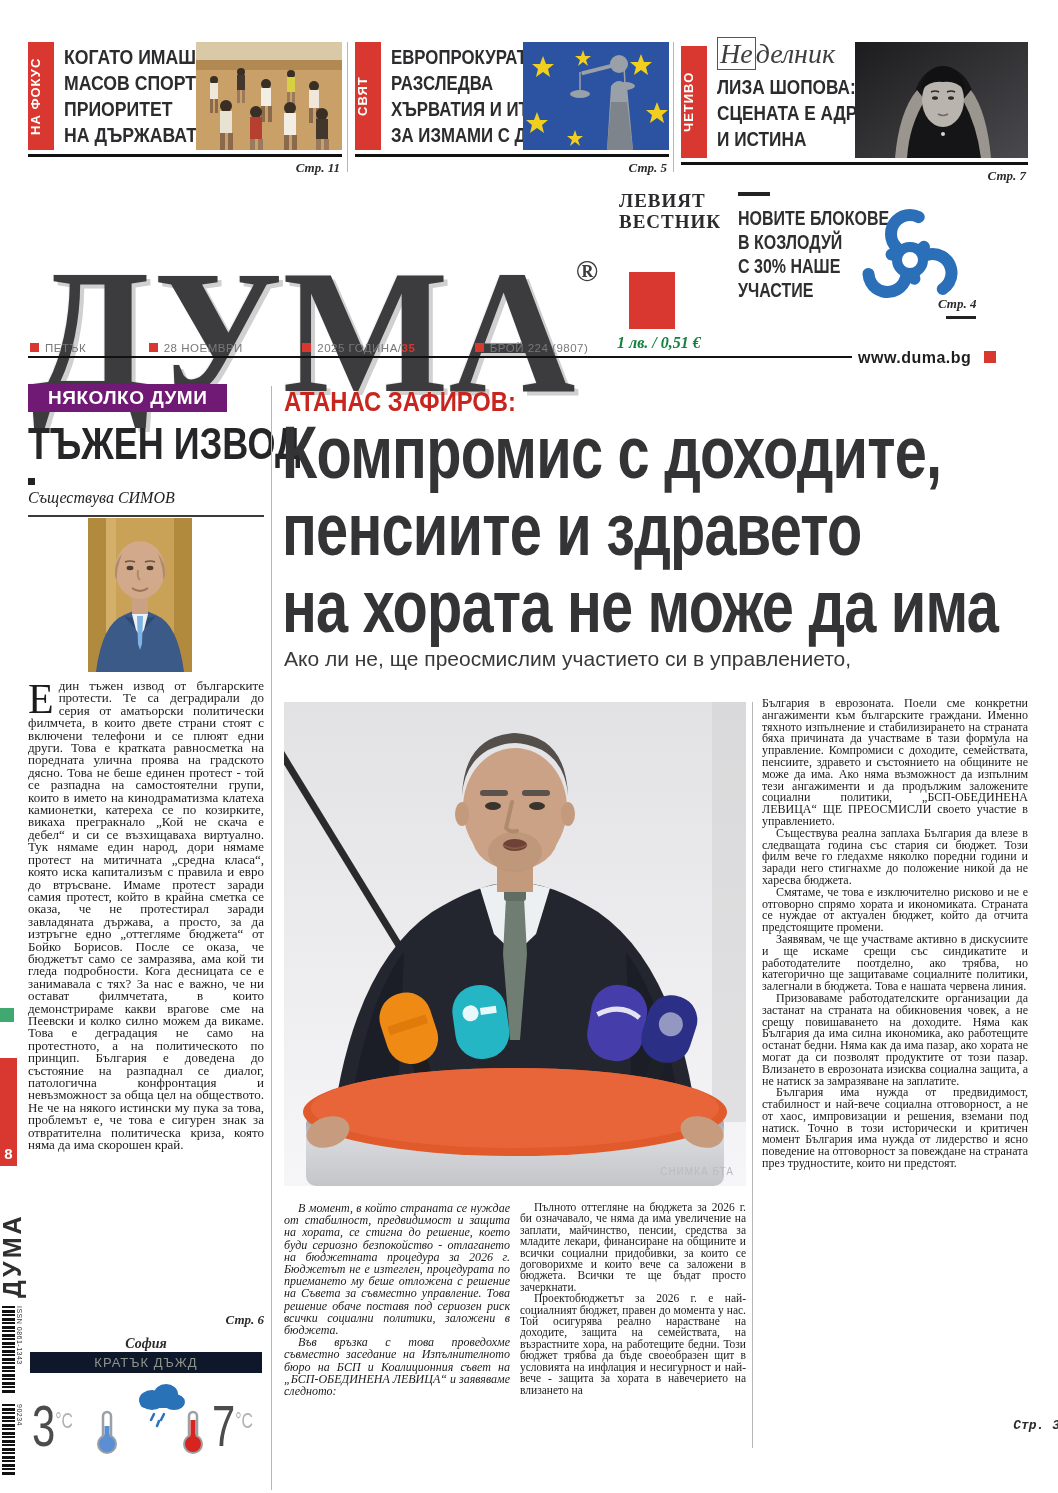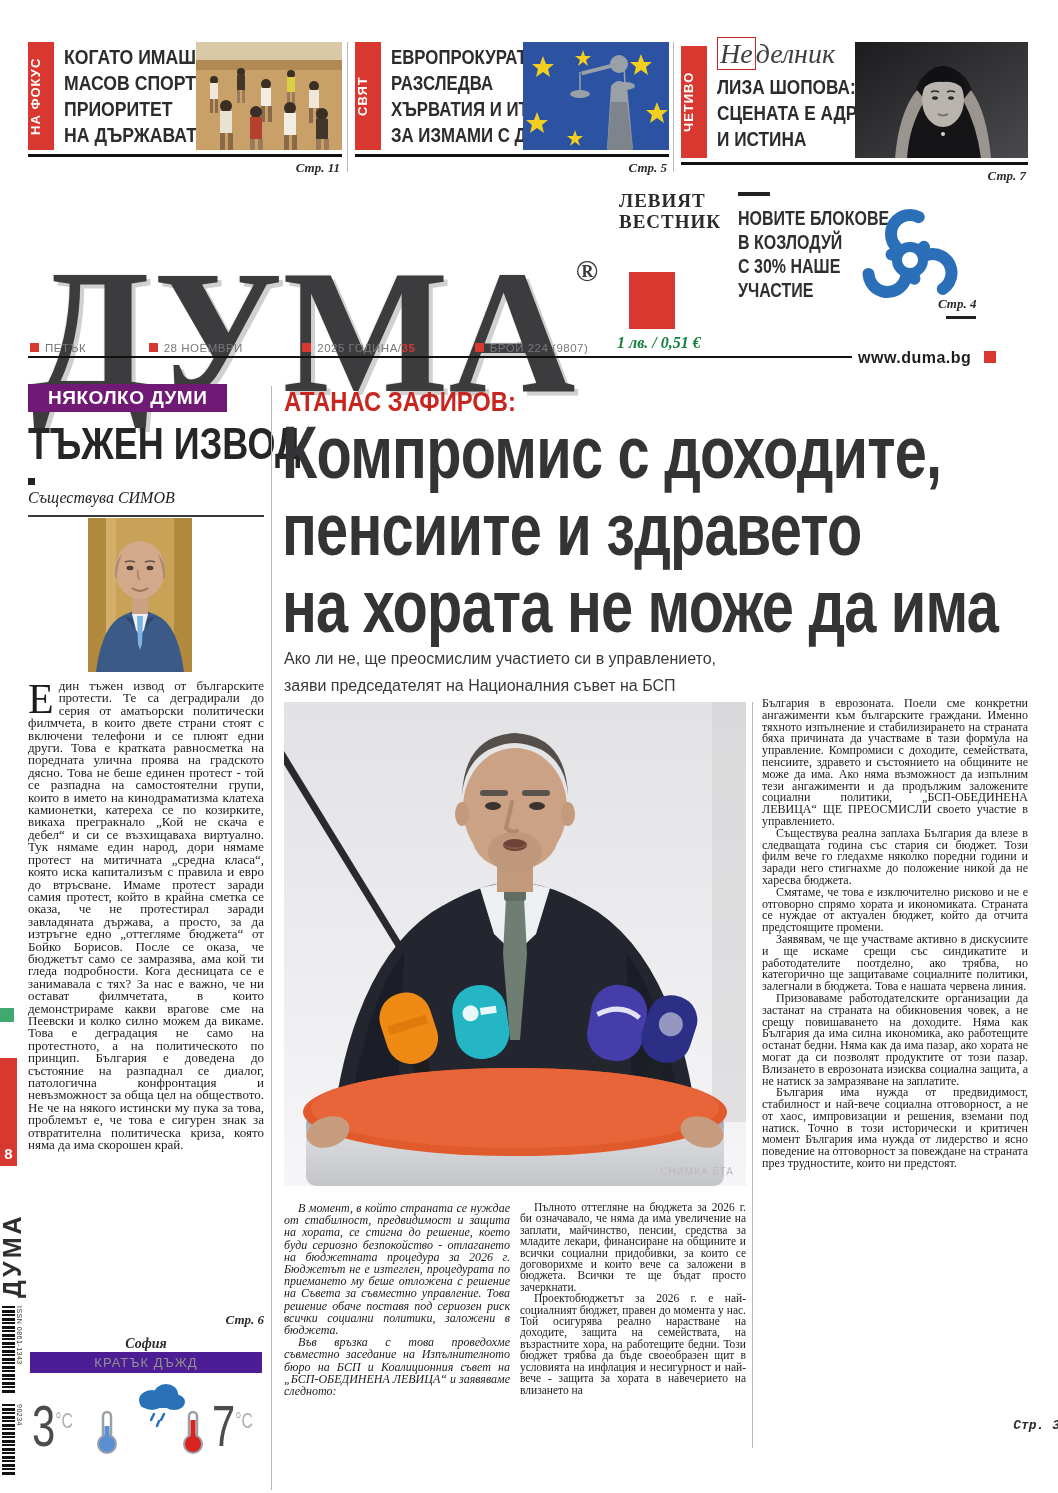--- a/index.html
+++ b/index.html
@@ -26,27 +26,27 @@
   
   .rubric{background:#701a75;color:#fff;font-weight:bold;font-size:19px;letter-spacing:.5px;padding:3px 20px;display:inline-block;}
   .op-title{font-weight:bold;font-size:45px;color:#262628;}
   .author{font-family:"Liberation Serif",serif;font-style:italic;font-size:16px;color:#222;}
   .serifbody{font-family:"Liberation Serif",serif;text-align:justify;color:#1b1b1d;}
   .op-body{font-size:13px;line-height:12.4px;}
   .dropcap{float:left;font-family:"Liberation Serif",serif;font-size:42px;line-height:34px;padding:2px 5px 0 0;font-style:normal;}
   
   .kicker{color:#c9251f;font-weight:bold;font-size:28px;}
   .hl{font-weight:bold;font-size:74px;line-height:77px;color:#343436;letter-spacing:-1px;}
-  .subhead{font-size:16px;line-height:27px;color:#39393b;}
+  .subhead{font-size:21px;line-height:27px;color:#39393b;}
   .bodycol p{margin:0;text-indent:14px;}
   .bodycol p.ni{text-indent:0;}
   .caption{font-size:10px;letter-spacing:1px;color:#bcbcbe;}
   
   .wcity{font-family:"Liberation Serif",serif;font-weight:bold;font-style:italic;font-size:14px;color:#2b2b2d;text-align:center;}
-  .wbar{background:#4c1d95;color:#8e948c;font-size:13px;letter-spacing:1px;text-align:center;line-height:21px;}
+  .wbar{background:#0f172a;color:#8e948c;font-size:13px;letter-spacing:1px;text-align:center;line-height:21px;}
   .wtemp{font-size:58px;color:#4c4c4e;font-weight:normal;}
   .wunit{font-size:22px;color:#aeb0b2;vertical-align:18px;}
   
   .spine-num{background:#d8382f;color:#fff;font-weight:bold;font-size:15px;}
   .spine-title{writing-mode:vertical-rl;transform:rotate(180deg);font-weight:bold;font-size:25px;letter-spacing:3px;color:#2f2f31;}
   .barcode{background:repeating-linear-gradient(to bottom,#111 0 2px,#fff 2px 4px,#111 4px 7px,#fff 7px 8px);}
   .issn{writing-mode:vertical-rl;font-size:7px;color:#333;letter-spacing:.5px;}
 </style>
 </head>
 <body>
@@ -317,21 +317,20 @@
     <span class="cond" style="transform:scaleX(.78);">Компромис с доходите,</span>
   </div>
   <div class="abs hl" style="left:282px;top:491px;">
     <span class="cond" style="transform:scaleX(.78);">пенсиите и здравето</span>
   </div>
   <div class="abs hl" style="left:282px;top:568px;">
     <span class="cond" style="transform:scaleX(.78);">на хората не може да има</span>
   </div>
   <div class="abs subhead" style="left:284px;top:645px;width:740px;">
     <span>Ако ли не, ще преосмислим участието си в управлението,</span><br>
-    <span>заяви председателят на Националния съвет на БСП</span>
   </div>
 
   <svg class="abs" style="left:284px;top:702px;" width="462" height="484" viewBox="0 0 462 484">
     <defs>
       <linearGradient id="pbg" x1="0" y1="0" x2="0" y2="1">
         <stop offset="0" stop-color="#e2e2e4"></stop>
           <stop offset="1" stop-color="#f6f6f8"></stop>
       </linearGradient>
       <linearGradient id="silver" x1="0" y1="0" x2="0" y2="1">
         <stop offset="0" stop-color="#8f9096"></stop>

